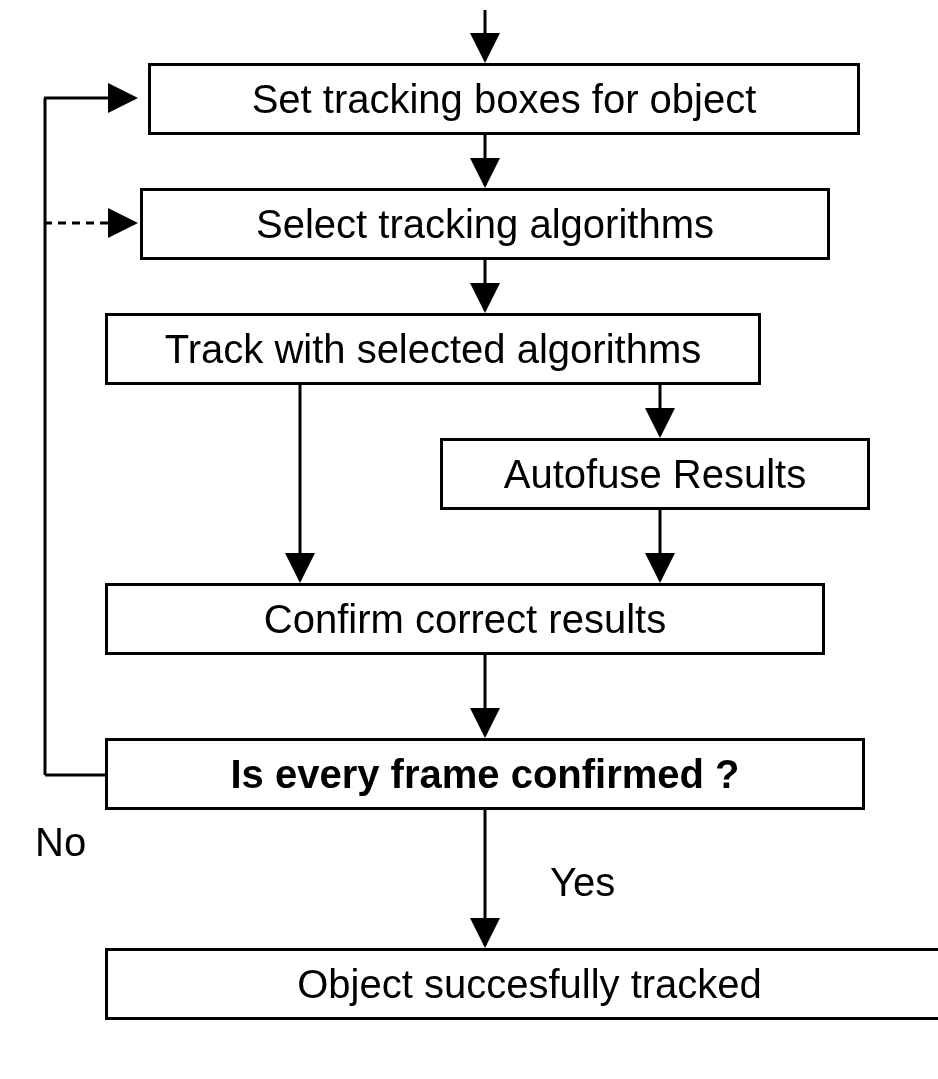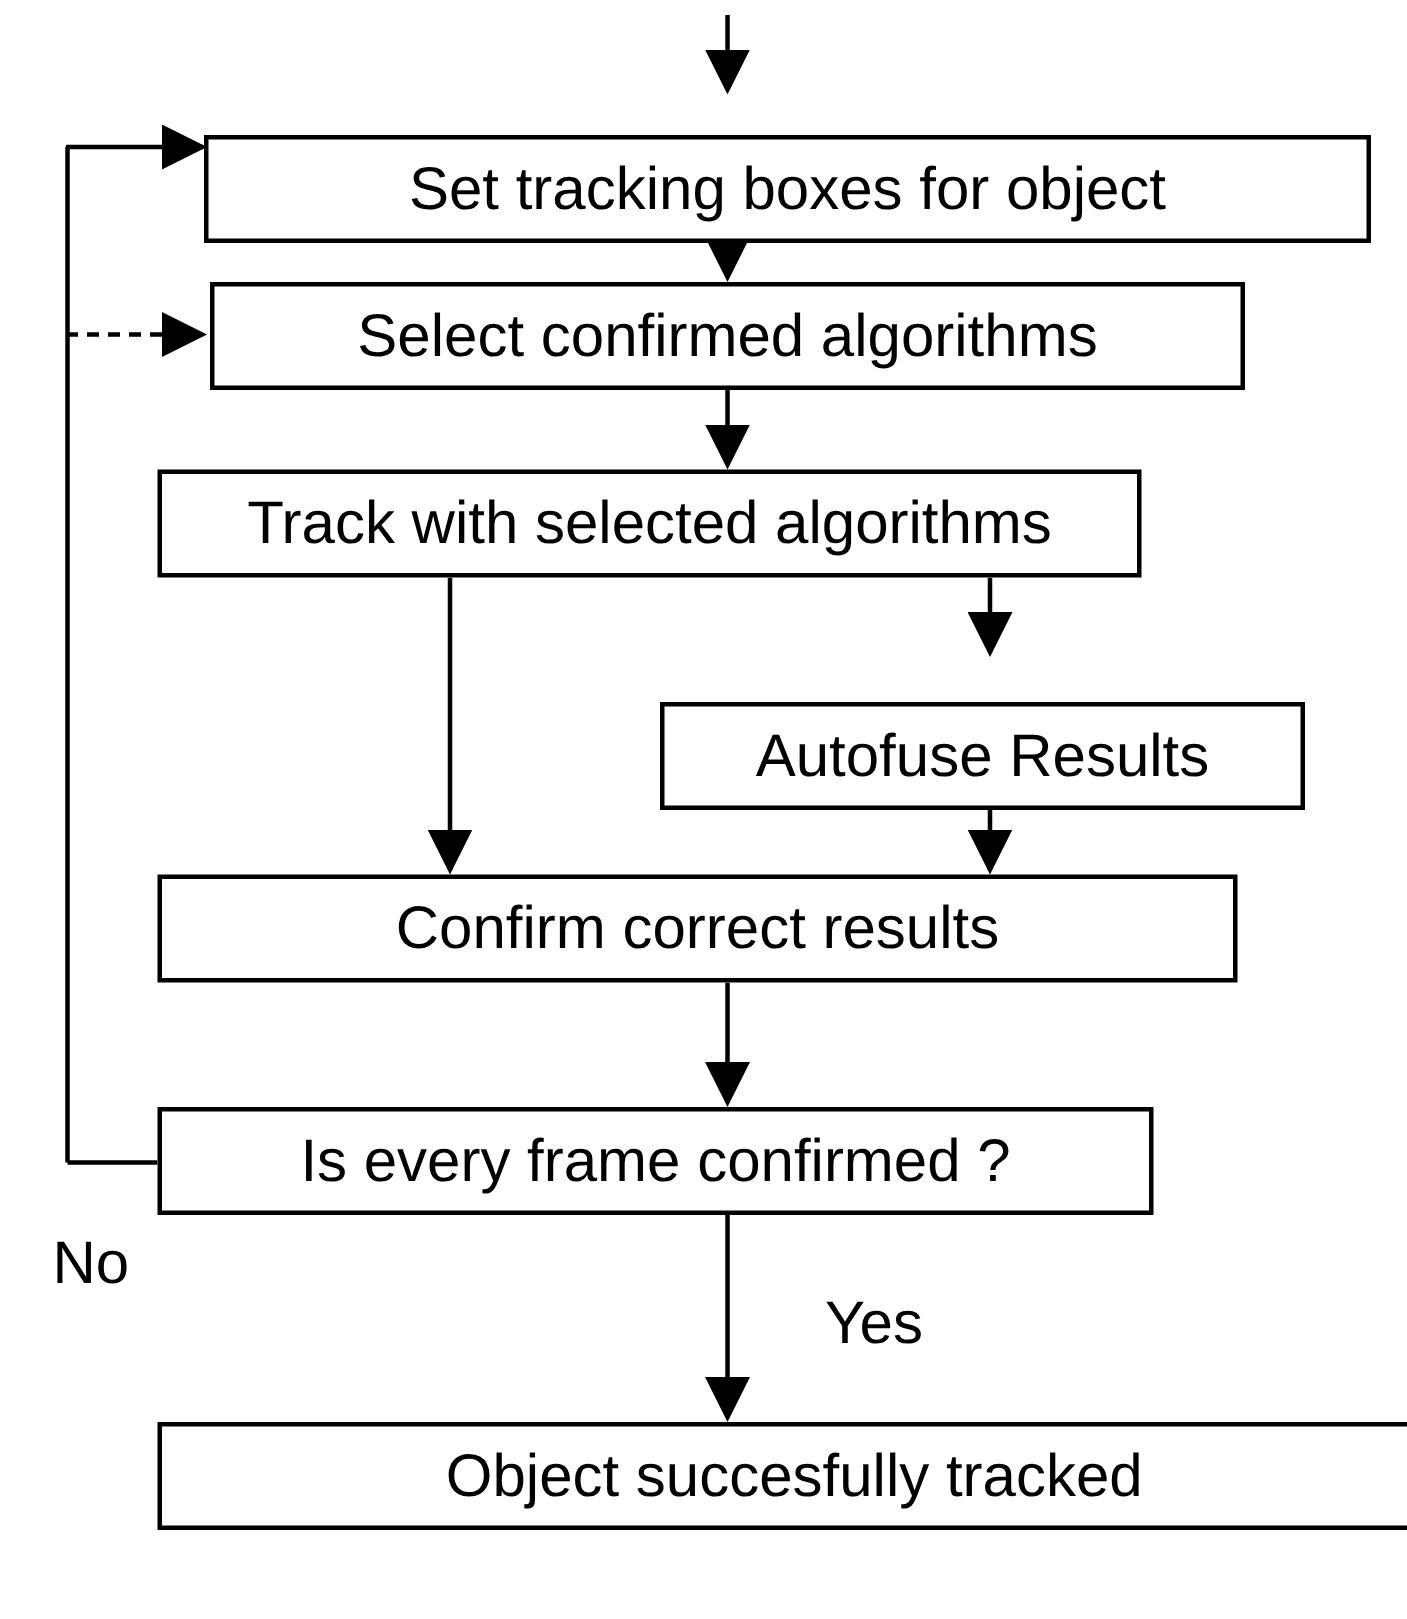--- a/index.html
+++ b/index.html
@@ -71,41 +71,41 @@
 
     <line x1="485" y1="810" x2="485" y2="945" stroke="black" stroke-width="3" marker-end="url(#arrowhead)"></line>
 
     <line x1="105" y1="775" x2="45" y2="775" stroke="black" stroke-width="3"></line>
     <line x1="45" y1="775" x2="45" y2="98" stroke="black" stroke-width="3"></line>
     <line x1="44" y1="98" x2="135" y2="98" stroke="black" stroke-width="3" marker-end="url(#arrowhead)"></line>
 
     <line x1="44" y1="223" x2="135" y2="223" stroke="black" stroke-width="3" stroke-dasharray="8,6" marker-end="url(#arrowhead)"></line>
   </svg>
 
-  <div class="box" style="left:136px; top:63px; width:778px; height:72px;margin-top:27px;">
+  <div class="box" style="left:148px; top:63px; width:712px; height:72px;">
     <span>Set tracking boxes for object</span>
   </div>
 
   <div class="box" style="left:140px; top:188px; width:690px; height:72px;">
-    <span>Select confirmed algorithms</span>
+    <span>Select tracking algorithms</span>
   </div>
 
   <div class="box" style="left:105px; top:313px; width:656px; height:72px;">
     <span>Track with selected algorithms</span>
   </div>
 
-  <div class="box" style="left:440px; top:438px; width:430px; height:72px;margin-top:30px;">
+  <div class="box" style="left:440px; top:438px; width:430px; height:72px;">
     <span>Autofuse Results</span>
   </div>
 
   <div class="box" style="left:105px; top:583px; width:720px; height:72px;">
     <span>Confirm correct results</span>
   </div>
 
-  <div class="box" style="left:105px; top:738px; width:664px; height:72px;">
+  <div class="box" style="left:105px; top:738px; width:760px; height:72px;font-weight:bold;">
     <span>Is every frame confirmed ?</span>
   </div>
 
   <div class="box" style="left:105px; top:948px; width:849px; height:72px;">
     <span>Object succesfully tracked</span>
   </div>
 
   <div class="label" style="left:35px; top:820px;text-align:right;">
     <span>No</span>
   </div>

